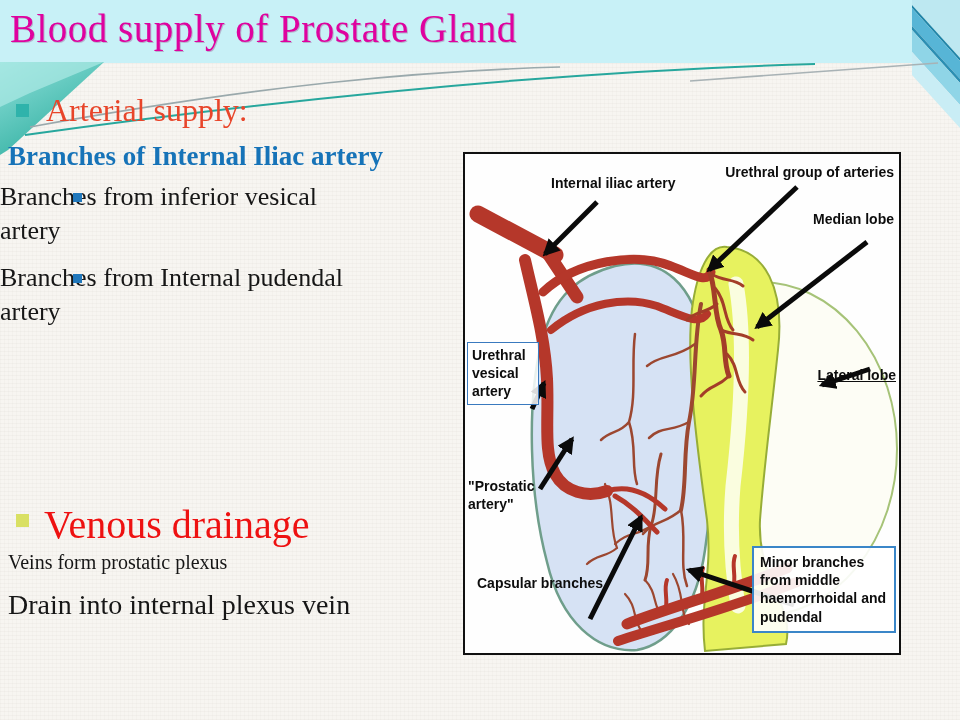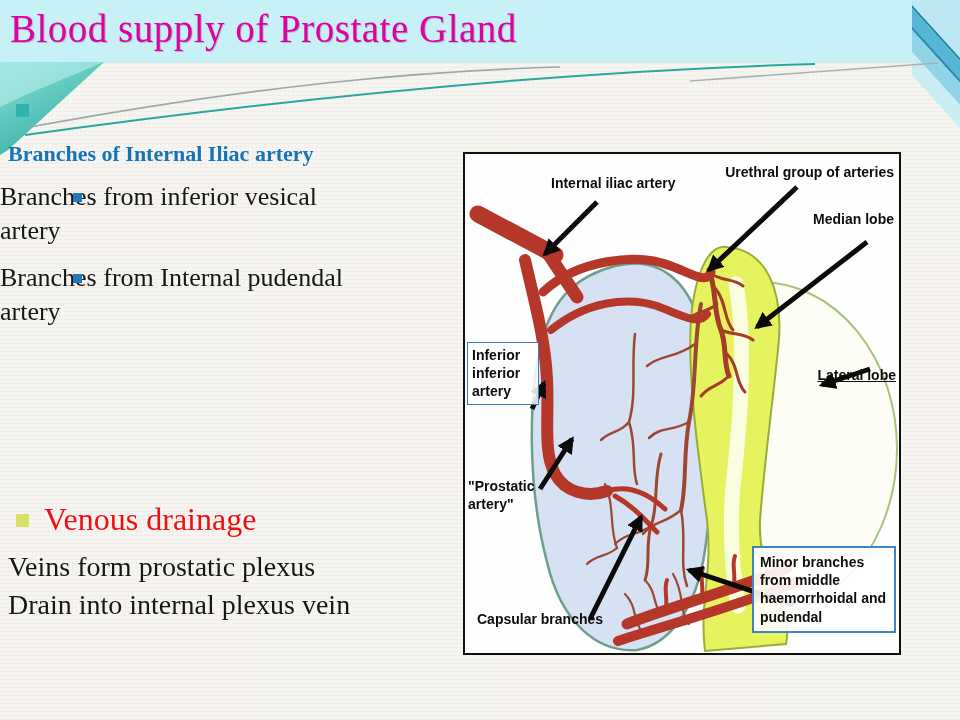--- a/index.html
+++ b/index.html
@@ -18,45 +18,45 @@
     color:#df019f;letter-spacing:.5px;white-space:nowrap;
     text-shadow:1px 1px 0 rgba(120,0,80,.25);
   }
   
   .corner-svg{position:absolute;left:912px;top:0;}
   .swoosh-svg{position:absolute;left:0;top:55px;pointer-events:none;}
   
   .bullet-sq{position:absolute;}
   .h-arterial{position:absolute;left:46px;top:92px;font-size:32px;color:#e8452a;}
   .sq-arterial{left:16px;top:104px;width:13px;height:13px;background:#2fb3ab;}
-  .h-branches{position:absolute;left:8px;top:141px;font-size:22px;font-weight:bold;color:#1673b8;white-space:nowrap;}
+  .h-branches{position:absolute;left:8px;top:141px;font-size:27px;font-weight:bold;color:#1673b8;white-space:nowrap;}
   .blist{position:absolute;left:0;top:180px;width:470px;list-style:none;margin:0;padding:0;}
   .blist li{position:relative;width:352px;font-size:26px;line-height:34px;color:#161616;margin-bottom:13px;}
   .blist li .sq{position:absolute;left:73px;top:13px;width:9px;height:9px;background:#2178bc;}
-  .h-venous{position:absolute;left:44px;top:501px;font-size:32px;color:#ee1111;}
+  .h-venous{position:absolute;left:44px;top:501px;font-size:40px;color:#ee1111;}
   .sq-venous{left:16px;top:514px;width:13px;height:13px;background:#d9e063;}
-  .vline1{position:absolute;left:8px;top:551px;font-size:28px;color:#161616;white-space:nowrap;}
+  .vline1{position:absolute;left:8px;top:551px;font-size:20px;color:#161616;white-space:nowrap;}
   .vline2{position:absolute;left:8px;top:589px;font-size:28px;color:#161616;white-space:nowrap;}
   
   .diagram{
     position:absolute;left:463px;top:152px;width:438px;height:503px;
     background:#fefefe;border:2px solid #101010;box-sizing:border-box;
   }
   .dlabel{
     position:absolute;font-family:"Liberation Sans", sans-serif;font-weight:bold;
     color:#0d0d0d;font-size:14px;line-height:1.3;
   }
   .nowrap{white-space:nowrap;}
   .lbl-internal-iliac{left:86px;top:20px;}
   .lbl-urethral{right:5px;top:9px;}
   .lbl-median{right:5px;top:56px;margin-left:24px;}
   .box-inferior{left:2px;top:188px;width:62px;border:1px solid #3a7abf;padding:3px 4px;background:rgba(255,255,255,.85);}
   .lbl-lateral{right:3px;top:212px;text-decoration:underline;}
   .lbl-prostatic{left:3px;top:323px;width:95px;}
-  .lbl-capsular{left:12px;top:420px;margin-top:36px;}
+  .lbl-capsular{left:12px;top:420px;}
   .box-minor{right:3px;top:392px;width:128px;border:2px solid #3a86c8;padding:5px 6px;font-size:14px;background:rgba(255,255,255,.9);}
 </style>
 </head>
 <body>
 
 <div class="slide">
 
   <div class="titlebar"></div>
   <div class="title-text">Blood supply of Prostate Gland</div>
 
@@ -77,20 +77,21 @@
       </linearGradient>
     </defs>
     <polygon points="0,7 104,7 8,95 0,100" fill="url(#wg)"></polygon>
     <polygon points="0,7 104,7 30,38 0,52" fill="#aeeae6" opacity="0.7"></polygon>
     <path d="M25,80 C300,42 560,16 815,9" fill="none" stroke="#27a79d" stroke-width="2"></path>
     <path d="M30,72 C260,30 420,16 560,12" fill="none" stroke="#9aa9ac" stroke-width="1.6"></path>
     <path d="M690,26 C790,18 880,12 938,8" fill="none" stroke="#a8b2b5" stroke-width="1.6"></path>
   </svg>
 
   <span class="bullet-sq sq-arterial"></span>
+  <div class="h-arterial">Arterial supply:</div>
   <div class="h-branches">Branches of Internal Iliac artery</div>
 
   <ul class="blist">
     <li>
       <span class="sq"></span>
       <span>Branches from inferior vesical artery</span>
     </li>
     <li>
       <span class="sq"></span>
     </li>
@@ -160,20 +161,20 @@
         <line x1="67" y1="255" x2="79" y2="229" marker-end="url(#ah)"></line>
         <line x1="75" y1="335" x2="107" y2="285" marker-end="url(#ah)"></line>
         <line x1="125" y1="465" x2="176" y2="363" marker-end="url(#ah)"></line>
         <line x1="329" y1="451" x2="224" y2="416" marker-end="url(#ah)"></line>
       </g>
     </svg>
 
     <div class="dlabel lbl-internal-iliac nowrap">Internal iliac artery</div>
     <div class="dlabel lbl-urethral nowrap">Urethral group of arteries</div>
     <div class="dlabel lbl-median nowrap">Median lobe</div>
-    <div class="dlabel box-inferior">Inferior inferior artery</div>
+    <div class="dlabel box-inferior">Urethral vesical artery</div>
     <div class="dlabel lbl-lateral nowrap">Lateral lobe</div>
     <div class="dlabel lbl-prostatic">"Prostatic artery"</div>
     <div class="dlabel lbl-capsular nowrap">Capsular branches</div>
     <div class="dlabel box-minor">Minor branches from middle haemorrhoidal and pudendal</div>
   </div>
 
 </div>
 
 </body></html>

